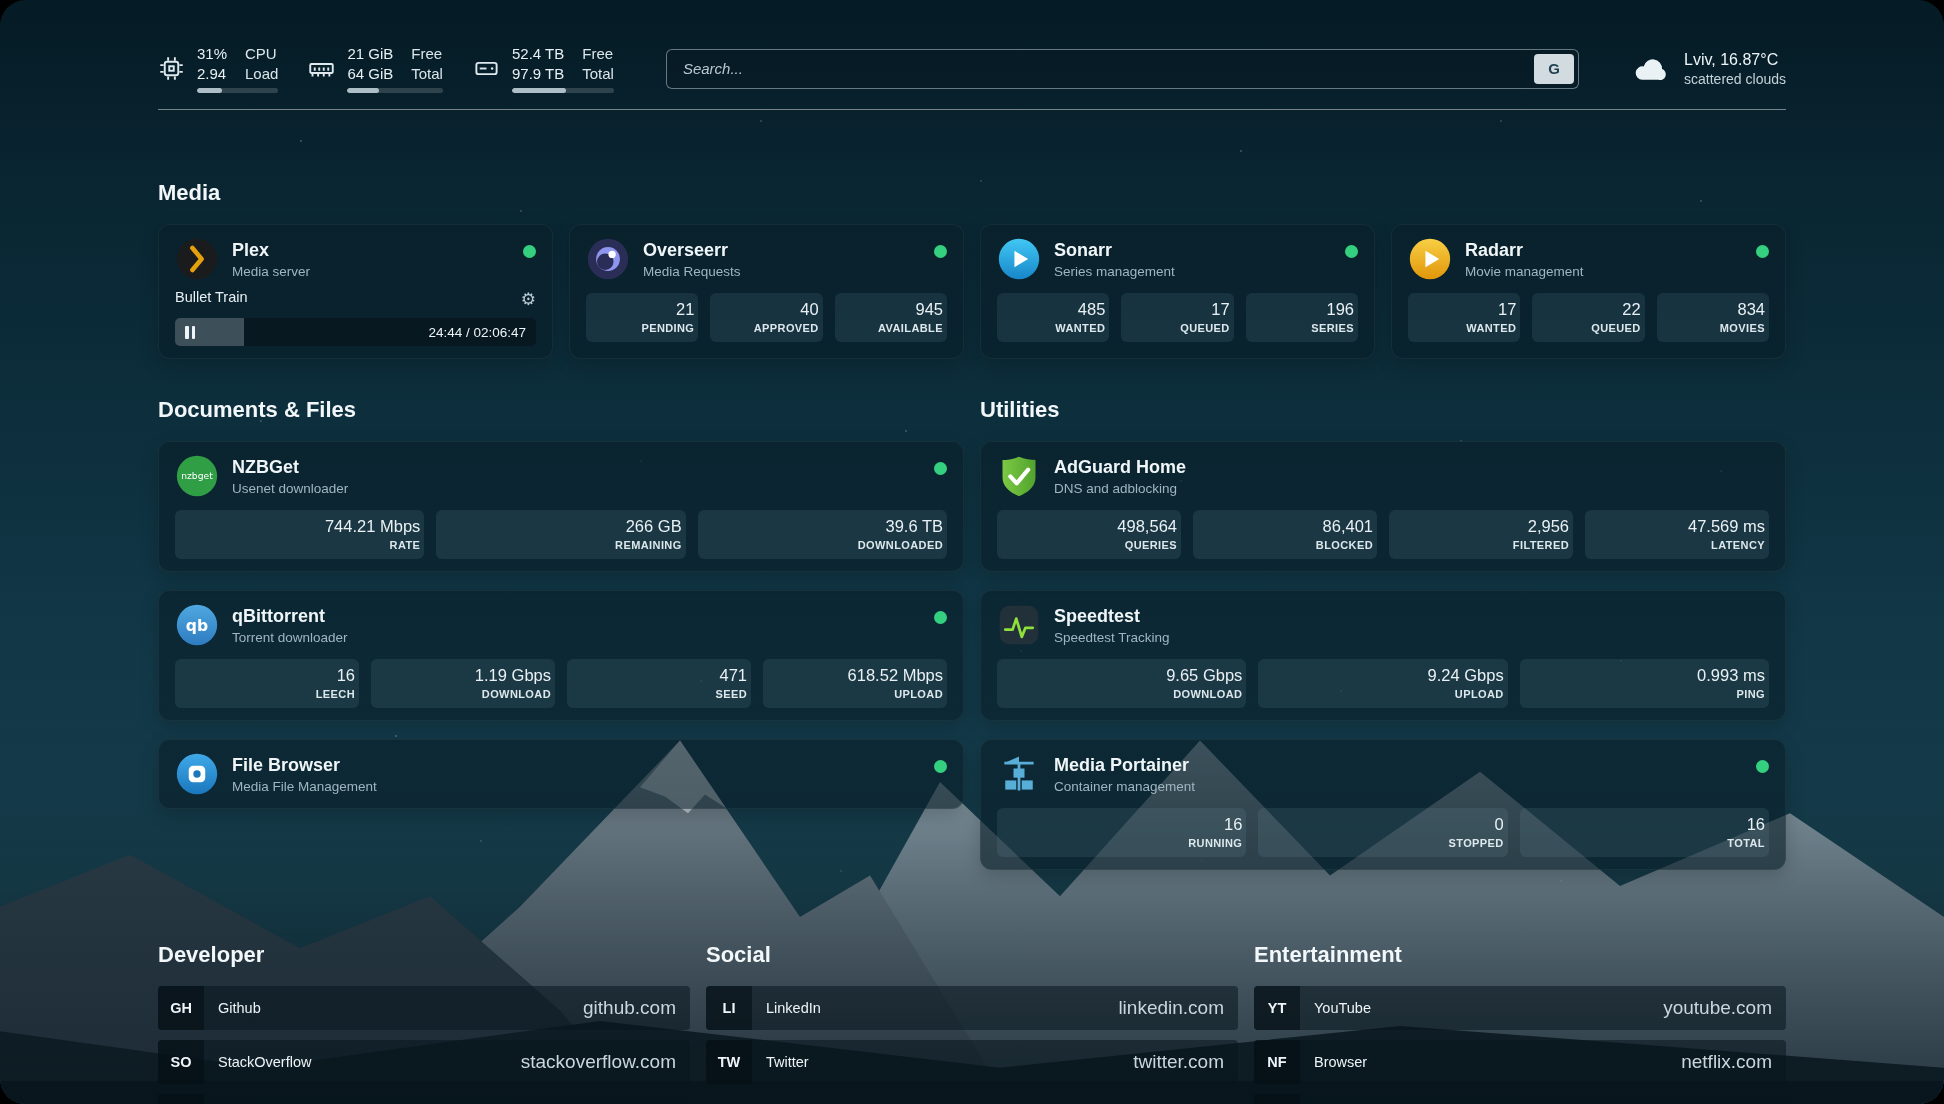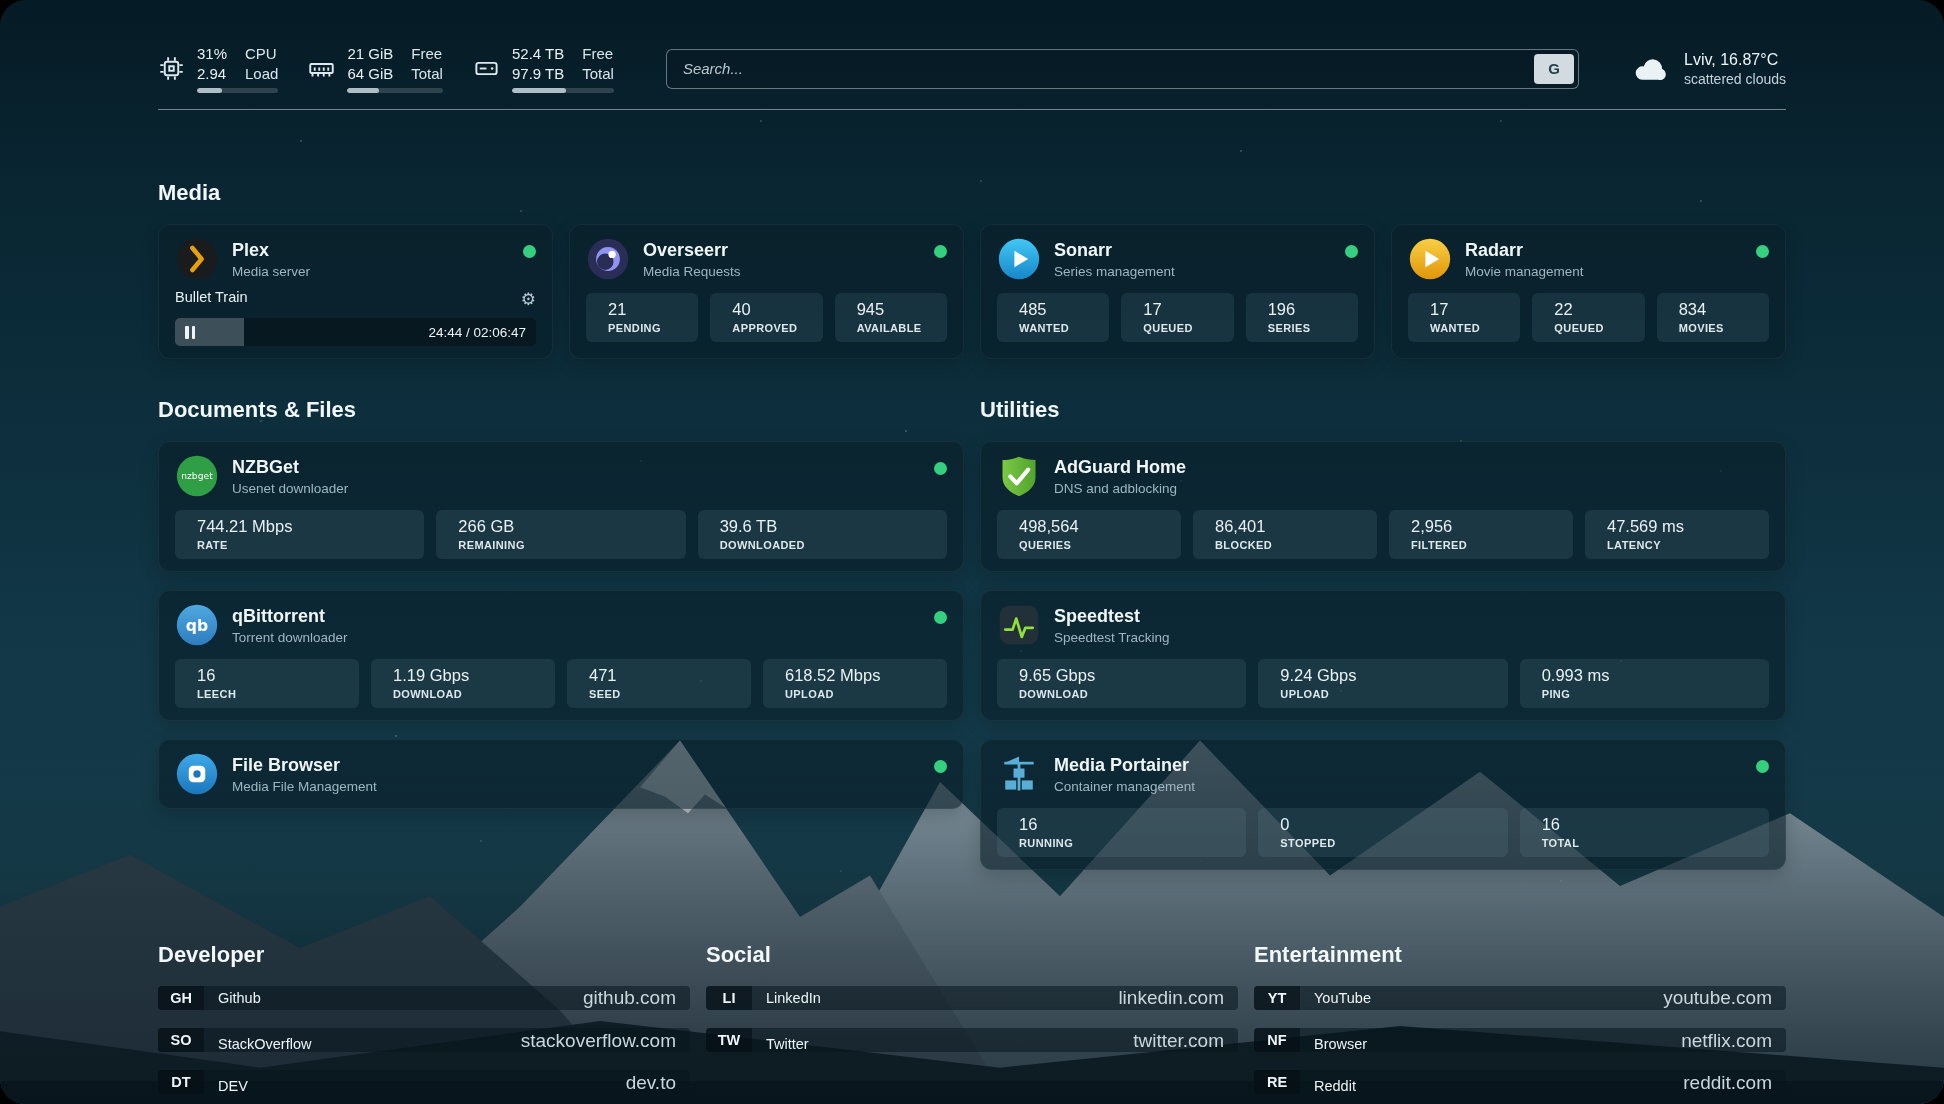--- a/index.html
+++ b/index.html
@@ -60,40 +60,40 @@
   
   .card { background:rgba(9,30,40,.60); border:1px solid rgba(255,255,255,.05); border-radius:12px;
     padding:12px 16px; box-shadow:0 6px 18px rgba(0,0,0,.18); }
   .card-head { display:flex; align-items:center; gap:13px; }
   .app-icon { width:44px; height:44px; flex:0 0 auto; display:flex; align-items:center; justify-content:center; }
   .app-icon svg { width:44px; height:44px; display:block; }
   .app-name { color:#f0f6f8; font-size:18px; font-weight:600; }
   .app-sub { color:#9fb6c0; font-size:13.5px; margin-top:3px; }
   .status-dot { width:13px; height:13px; border-radius:50%; background:#35d07f; margin-left:auto; align-self:flex-start; margin-top:8px; }
   .stats { display:flex; gap:12px; margin-top:12px; }
-  .stat { flex:1; background:rgba(132,168,184,.13); border-radius:6px; text-align:left; padding:7px 22px 8px; }
+  .stat { flex:1; background:rgba(132,168,184,.13); border-radius:6px; text-align:right; padding:7px 4px 8px; }
   .stat-value { color:#e9f1f4; font-size:16.5px; }
   .stat-label { color:#dde8ec; font-size:11px; font-weight:700; letter-spacing:.4px; margin-top:3px; }
 
   
   .np-row { display:flex; align-items:flex-start; margin-top:8px; color:#e9f1f4; font-size:14.5px; }
   .np-gear { margin-left:auto; color:#b9c9d1; font-size:17px; cursor:pointer; }
   .seek { position:relative; margin-top:8px; height:28px; border-radius:5px; background:rgba(5,16,22,.55);
     display:flex; align-items:center; overflow:hidden; cursor:pointer; }
   .seek-fill { position:absolute; left:0; top:0; bottom:0; background:rgba(190,210,220,.30); }
   .pause { position:relative; display:flex; gap:3px; margin-left:10px; }
   .pause span { width:3.5px; height:13px; background:#eef4f7; border-radius:1px; }
   .seek-time { position:relative; margin-left:auto; margin-right:10px; color:#eef4f7; font-size:13.5px; }
 
   
   .bottom-grid { display:grid; grid-template-columns:1fr 1fr 1fr; gap:16px; margin-top:72px; }
   .bottom-grid .section-title { margin-bottom:18px; }
-  .bm-row { display:flex; align-items:center; height:24px; background:rgba(7,21,29,.55); border-radius:4px;
+  .bm-row { display:flex; align-items:center; height:44px; background:rgba(7,21,29,.55); border-radius:4px;
     overflow:hidden; cursor:pointer; }
-  .bm-row + .bm-row { margin-top:18px;align-items:flex-end; }
+  .bm-row + .bm-row { margin-top:10px; }
   .bm-abbr { width:46px; align-self:stretch; display:flex; align-items:center; justify-content:center;
     background:rgba(3,12,18,.55); color:#eef4f7; font-size:14.5px; font-weight:600; }
   .bm-name { margin-left:14px; color:#eef4f7; font-size:14.5px; }
   .bm-url { margin-left:auto; margin-right:14px; color:#c9d7dd; font-size:19px; }
 </style>
 </head>
 <body>
 
 <div class="screen">
 

